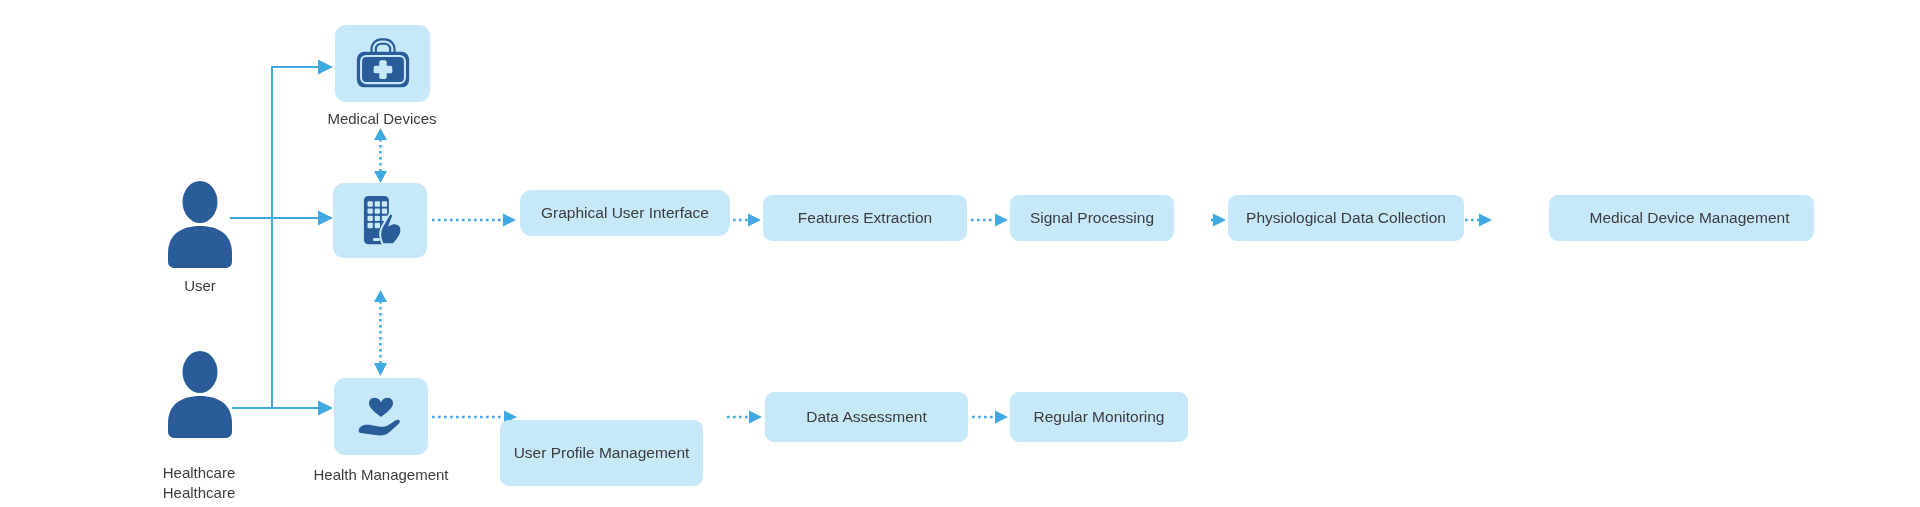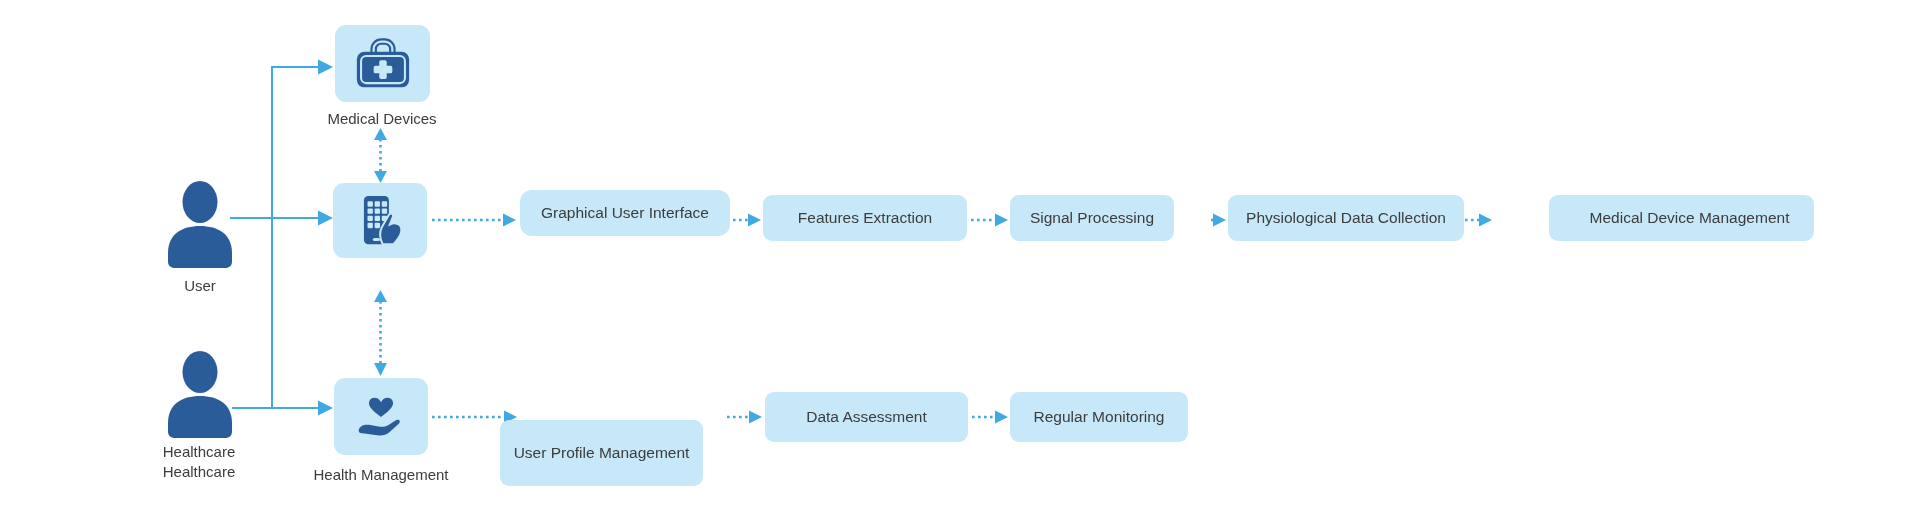--- a/index.html
+++ b/index.html
@@ -116,21 +116,21 @@
     </svg>
   </div>
   <div class="node-label" style="left:140px;top:276px;width:120px;text-align:center;">User</div>
 
   <div class="actor" style="left:165px;top:351px;width:70px;height:87px;">
     <svg width="70" height="87" viewBox="0 0 70 87">
       <ellipse cx="35" cy="21" rx="17.5" ry="21" style="fill:var(--icon-dark,#2B5C9A)"></ellipse>
       <path style="fill:var(--icon-dark,#2B5C9A)" d="M10 87 L60 87 C64.4 87 67 84.8 67 80.5 L67 72 C67 53.5 53.5 45 35 45 C16.5 45 3 53.5 3 72 L3 80.5 C3 84.8 5.6 87 10 87 Z"></path>
     </svg>
   </div>
-  <div class="node-label" style="left:119px;top:442px;width:160px;">
+  <div class="node-label" style="left:119px;top:463px;width:160px;">
     <div>Healthcare</div>
     <div>Healthcare</div>
   </div>
 
   <div class="icon-node" style="left:335px;top:25px;width:95px;height:77px;">
     <svg width="56" height="52" viewBox="0 0 60 54">
       <path d="M20 16 V11 C20 6.6 23.6 3 28 3 H32 C36.4 3 40 6.6 40 11 V16" style="stroke:var(--icon-dark,#2B5C9A);stroke-width:7;fill:none"></path>
       <path d="M20 16 V11 C20 6.6 23.6 3 28 3 H32 C36.4 3 40 6.6 40 11 V16" style="stroke:var(--node-fill,#C7E8F9);stroke-width:2.4;fill:none"></path>
       <rect x="2" y="14" width="56" height="38" rx="8" style="fill:var(--icon-dark,#2B5C9A)"></rect>
       <rect x="6.5" y="18.5" width="47" height="29" rx="5.5" style="fill:none;stroke:var(--node-fill,#C7E8F9);stroke-width:2.2"></rect>

